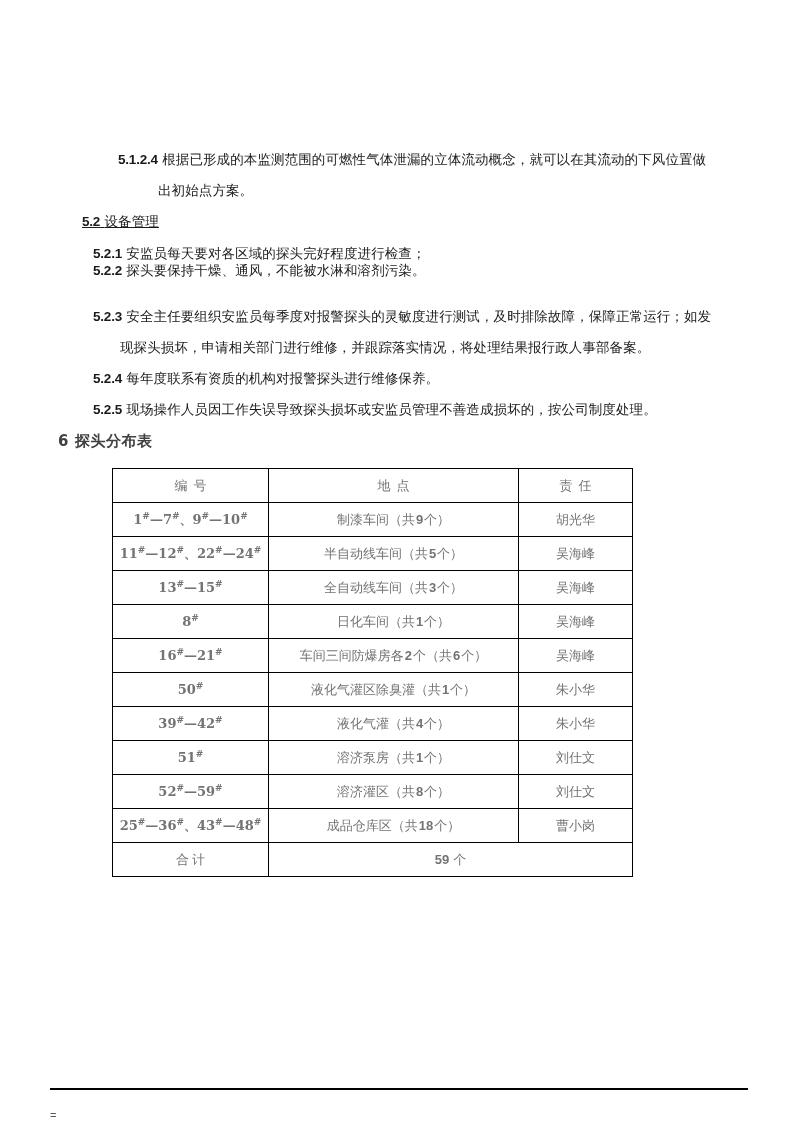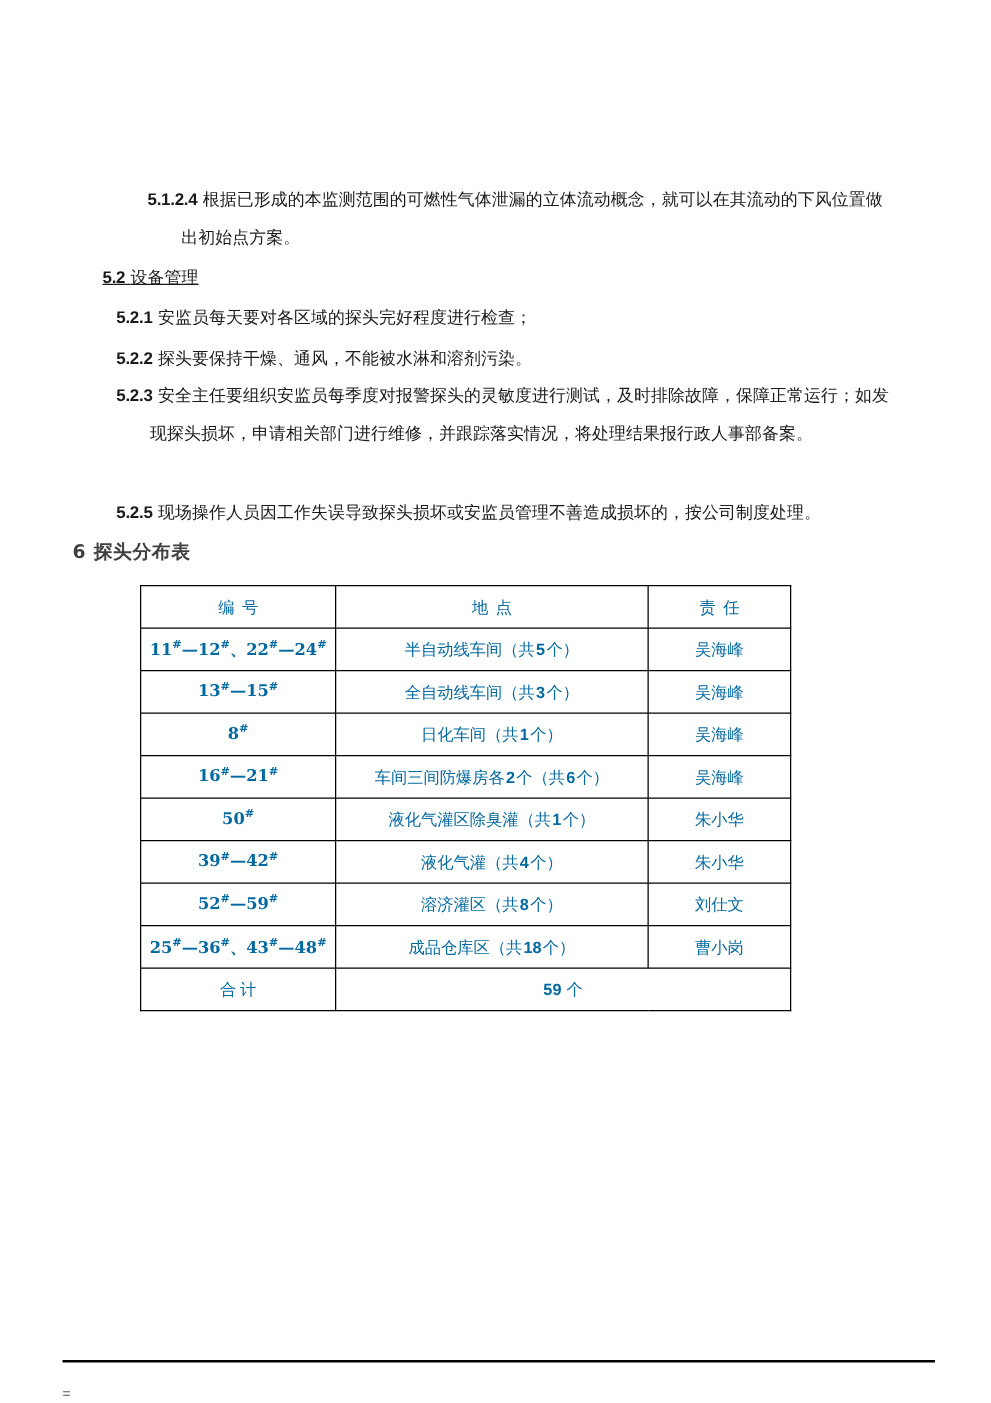--- a/index.html
+++ b/index.html
@@ -36,24 +36,24 @@
     font-family: "Liberation Sans", sans-serif;
     font-weight: 600;
     letter-spacing: -0.2px;
   }
   .para .txt {
     font-family: "DejaVu Serif", "Liberation Serif", serif;
     letter-spacing: 0.1px;
   }
 
   .p-5124      { left: 118px; top: 108px; }
-  .p-5124-cont { left: 145px; top: 139px; }
+  .p-5124-cont { left: 158px; top: 139px; }
   .p-52        { left: 82px;  top: 170px; text-decoration: underline; }
   .p-521       { left: 93px;  top: 202px; }
-  .p-522       { left: 93px;  top: 235px; }
+  .p-522       { left: 93px;  top: 219px; }
   .p-523       { left: 93px;  top: 265px; }
   .p-523-cont  { left: 120px; top: 296px; }
   .p-524       { left: 93px;  top: 327px; }
   .p-525       { left: 93px;  top: 358px; }
 
   
   .heading {
     position: absolute;
     left: 58px;
     top: 396px;
@@ -75,21 +75,21 @@
     border-collapse: collapse;
     table-layout: fixed;
   }
   .probe-table td {
     border: 1px solid #000000;
     height: 33px;
     text-align: center;
     vertical-align: middle;
     font-family: "DejaVu Serif", "Liberation Serif", serif;
     font-size: 13px;
-    color: #0369a1;
+    color: #737373;
     padding: 0 2px;
     white-space: nowrap;
   }
   .probe-table col.c1 { width: 156px; }
   .probe-table col.c2 { width: 250px; }
   .probe-table col.c3 { width: 114px; }
 
   .th-cell {
     letter-spacing: 6px;
     text-indent: 6px;
@@ -170,20 +170,24 @@
   </div>
 
   <div class="para p-523">
     <span class="num">5.2.3</span>
     <span class="txt">安全主任要组织安监员每季度对报警探头的灵敏度进行测试，及时排除故障，保障正常运行；如发</span>
   </div>
   <div class="para p-523-cont">
     <span class="txt">现探头损坏，申请相关部门进行维修，并跟踪落实情况，将处理结果报行政人事部备案。</span>
   </div>
 
+  <div class="para p-524">
+    <span class="num">5.2.4</span>
+    <span class="txt">每年度联系有资质的机构对报警探头进行维修保养。</span>
+  </div>
 
   <div class="para p-525">
     <span class="num">5.2.5</span>
     <span class="txt">现场操作人员因工作失误导致探头损坏或安监员管理不善造成损坏的，按公司制度处理。</span>
   </div>
 
   <div class="heading">
     <span class="h-num">6</span><span>探头分布表</span>
   </div>
 
@@ -193,20 +197,25 @@
         <col class="c2">
         <col class="c3">
     </colgroup>
     <tbody id="table-body">
         <tr>
           <td class="th-cell">编号</td>
           <td class="th-cell">地点</td>
           <td class="th-cell">责任</td>
         </tr>
         <tr>
+          <td class="id-cell">1<sup>#</sup>—7<sup>#</sup>、9<sup>#</sup>—10<sup>#</sup></td>
+          <td class="loc-cell">制漆车间（共<span class="n">9</span>个）</td>
+          <td>胡光华</td>
+        </tr>
+        <tr>
           <td class="id-cell">11<sup>#</sup>—12<sup>#</sup>、22<sup>#</sup>—24<sup>#</sup></td>
           <td class="loc-cell">半自动线车间（共<span class="n">5</span>个）</td>
           <td>吴海峰</td>
         </tr>
         <tr>
           <td class="id-cell">13<sup>#</sup>—15<sup>#</sup></td>
           <td class="loc-cell">全自动线车间（共<span class="n">3</span>个）</td>
           <td>吴海峰</td>
         </tr>
         <tr>
@@ -223,20 +232,25 @@
           <td class="id-cell">50<sup>#</sup></td>
           <td class="loc-cell">液化气灌区除臭灌（共<span class="n">1</span>个）</td>
           <td>朱小华</td>
         </tr>
         <tr>
           <td class="id-cell">39<sup>#</sup>—42<sup>#</sup></td>
           <td class="loc-cell">液化气灌（共<span class="n">4</span>个）</td>
           <td>朱小华</td>
         </tr>
         <tr>
+          <td class="id-cell">51<sup>#</sup></td>
+          <td class="loc-cell">溶济泵房（共<span class="n">1</span>个）</td>
+          <td>刘仕文</td>
+        </tr>
+        <tr>
           <td class="id-cell">52<sup>#</sup>—59<sup>#</sup></td>
           <td class="loc-cell">溶济灌区（共<span class="n">8</span>个）</td>
           <td>刘仕文</td>
         </tr>
         <tr>
           <td class="id-cell">25<sup>#</sup>—36<sup>#</sup>、43<sup>#</sup>—48<sup>#</sup></td>
           <td class="loc-cell">成品仓库区（共<span class="n">18</span>个）</td>
           <td>曹小岗</td>
         </tr>
         <tr>

